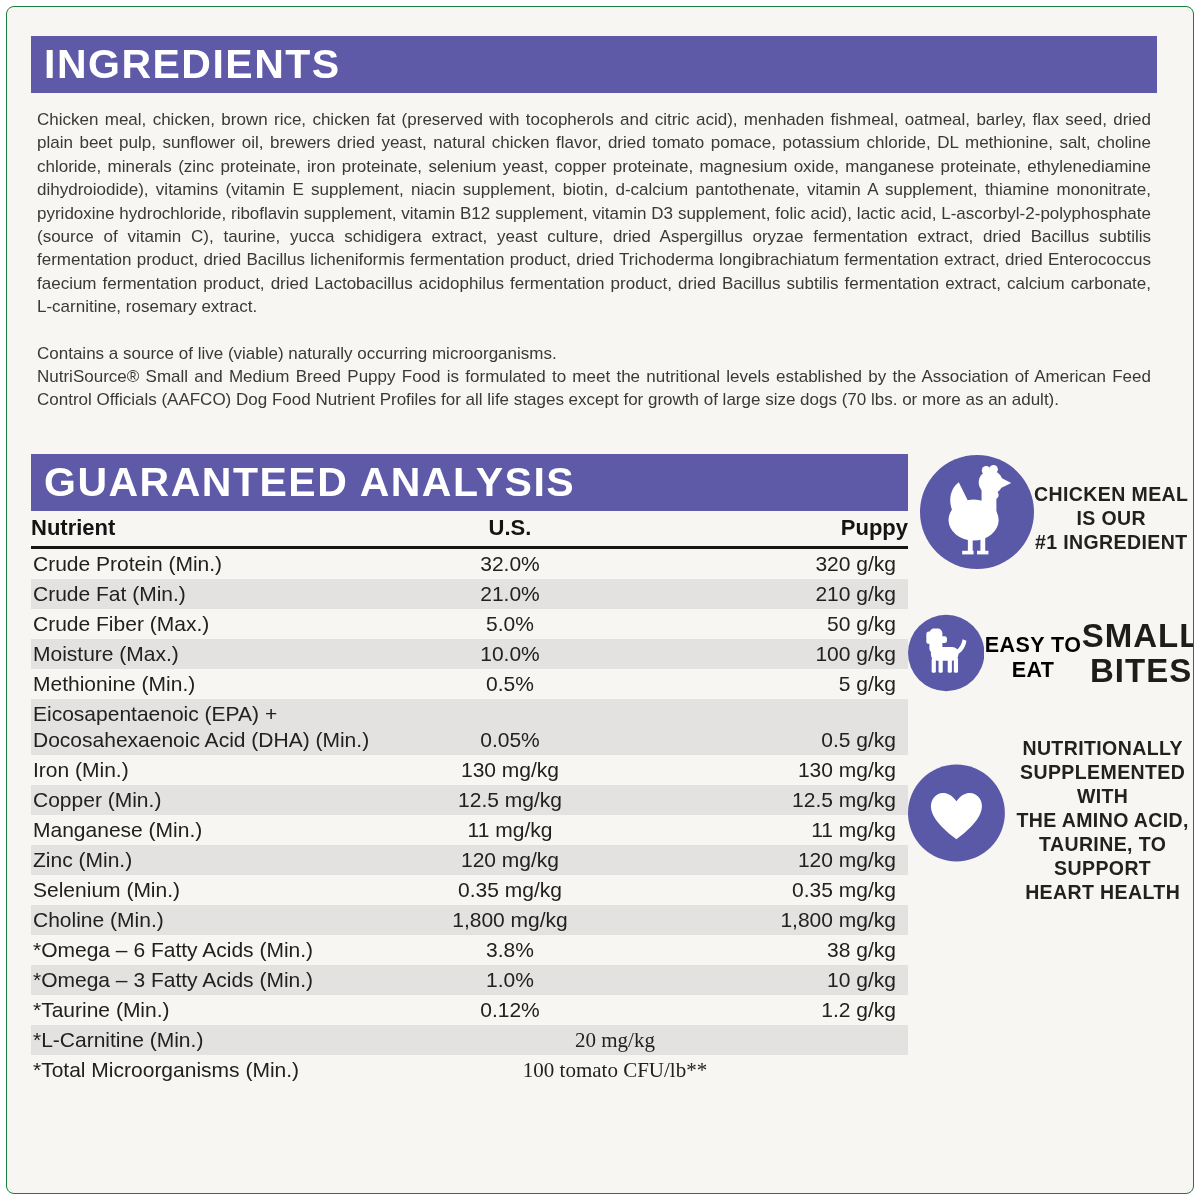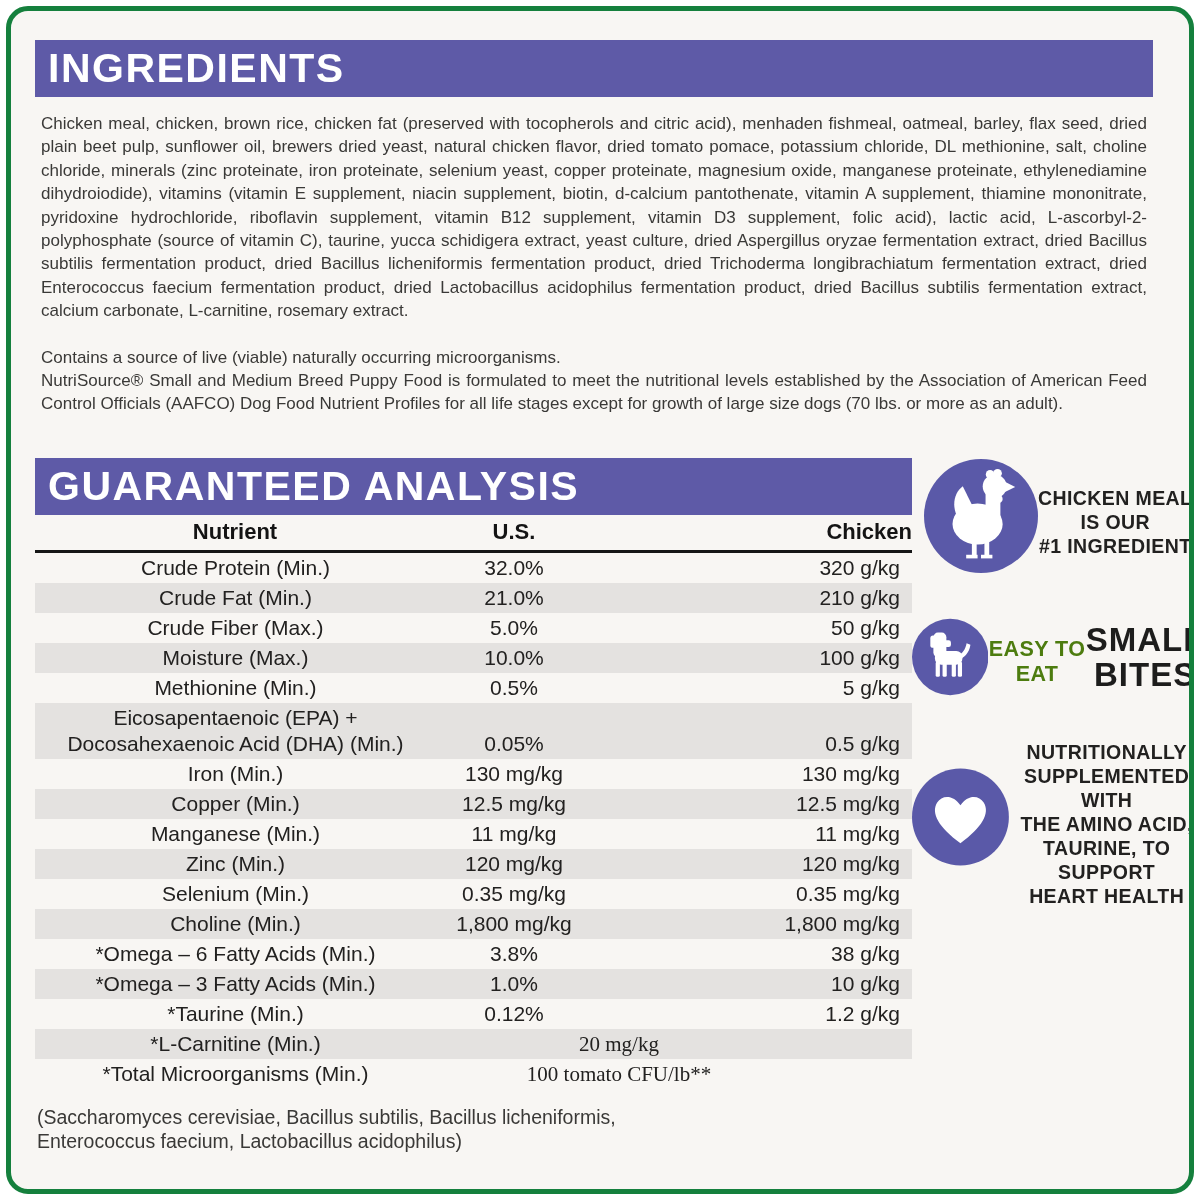--- a/index.html
+++ b/index.html
@@ -7,22 +7,22 @@
   body {
     width:1200px; height:1200px;
     background:#ffffff;
     font-family:"Liberation Sans", sans-serif;
     color:#343331;
     position:relative;
   }
   .card {
     position:absolute; inset:6px;
     background:var(--page-bg, #f8f6f3);
-    border:5px solid #15803d;
-    border-radius:22px;
+    border:1px solid #15803d;
+    border-radius:8px;
     padding:29px 36px 0 24px;
     overflow:hidden;
   }
   .section-bar {
     background:var(--header-bar, #5e5aa7);
     color:#ffffff;
     font-weight:bold;
     font-size:41px;
     letter-spacing:1.5px;
     line-height:47px;
@@ -51,21 +51,21 @@
     width:100%;
     border-collapse:collapse;
     margin-top:1px;
     table-layout:fixed;
   }
   table.ga-table th {
     font-size:22px; font-weight:bold; color:#141414;
     padding:3px 0 5px 0;
     border-bottom:3px solid #161616;
   }
-  th.col-nutrient, td.col-nutrient { width:400px; text-align:center; padding-left:2px; }
+  th.col-nutrient, td.col-nutrient { width:400px; text-align:left; padding-left:2px; }
   th.col-us, td.col-us { width:158px; text-align:center; }
   th.col-metric, td.col-metric { width:319px; text-align:right; padding-right:12px; }
   table.ga-table td {
     font-size:21px; line-height:26px; color:#222120;
     padding-top:2px; padding-bottom:2px;
     vertical-align:bottom;
     white-space:pre-line;
   }
   tr.shaded { background:var(--stripe, #e4e2e0); }
   td.col-spanvalue { text-align:center; padding-right:110px;font-family:Liberation Serif, serif; }
@@ -79,21 +79,21 @@
   .badge-circle { fill:var(--icon-circle, #5a59a8); }
   .badge-caption {
     margin-top:13px;
     font-weight:bold; font-size:19.5px; line-height:24px;
     letter-spacing:0.4px; color:#222120;
     white-space:pre-line;
   }
   .badge-caption-top {
     margin-top:11px;
     font-weight:bold; font-size:21.5px; line-height:25px;
-    letter-spacing:0.4px; color:#4d7c0f;
+    letter-spacing:0.4px; color:#000000;
   }
   .badge-caption-main {
     font-weight:bold; font-size:33px; line-height:35px;
     letter-spacing:1px; color:#1d1d1c;
     white-space:pre-line;
   }
   .badge + .badge { margin-top:27px; }
   .badge.badge-heart { margin-top:13px; }
 </style>
 </head>
@@ -117,21 +117,21 @@
     <div class="ga-left">
       <div class="section-bar">
         <span>GUARANTEED ANALYSIS</span>
       </div>
 
       <table class="ga-table">
         <thead>
           <tr>
             <th class="col-nutrient">Nutrient</th>
             <th class="col-us">U.S.</th>
-            <th class="col-metric">Chicken</th>
+            <th class="col-metric">Puppy</th>
           </tr>
         </thead>
         <tbody id="ga-body">
             <tr>
               <td class="col-nutrient">Crude Protein (Min.)</td>
               <td class="col-us">32.0%</td>
               <td class="col-metric">320 g/kg</td>
             </tr>
             <tr class="shaded">
               <td class="col-nutrient">Crude Fat (Min.)</td>
@@ -208,24 +208,20 @@
               <td class="col-nutrient">*L-Carnitine (Min.)</td>
               <td colspan="2" class="col-spanvalue">20 mg/kg</td>
             </tr>
             <tr>
               <td class="col-nutrient">*Total Microorganisms (Min.)</td>
               <td colspan="2" class="col-spanvalue">100 tomato CFU/lb**</td>
             </tr>
           </tbody>
       </table>
 
-      <div class="footnotes">
-        <p class="micro-species">(Saccharomyces cerevisiae, Bacillus subtilis, Bacillus licheniformis, Enterococcus faecium, Lactobacillus acidophilus)</p>
-
-      </div>
     </div>
 
     <div class="ga-right">
 
       <div class="badge">
         <svg viewBox="0 0 100 100" aria-hidden="true">
           <circle class="badge-circle" cx="50" cy="50" r="50"></circle>
           <g fill="#ffffff">
             <path d="M34 24 C26 30 24 42 30 52 L44 44 Z"></path>
             <ellipse cx="47" cy="57" rx="22" ry="18"></ellipse>

